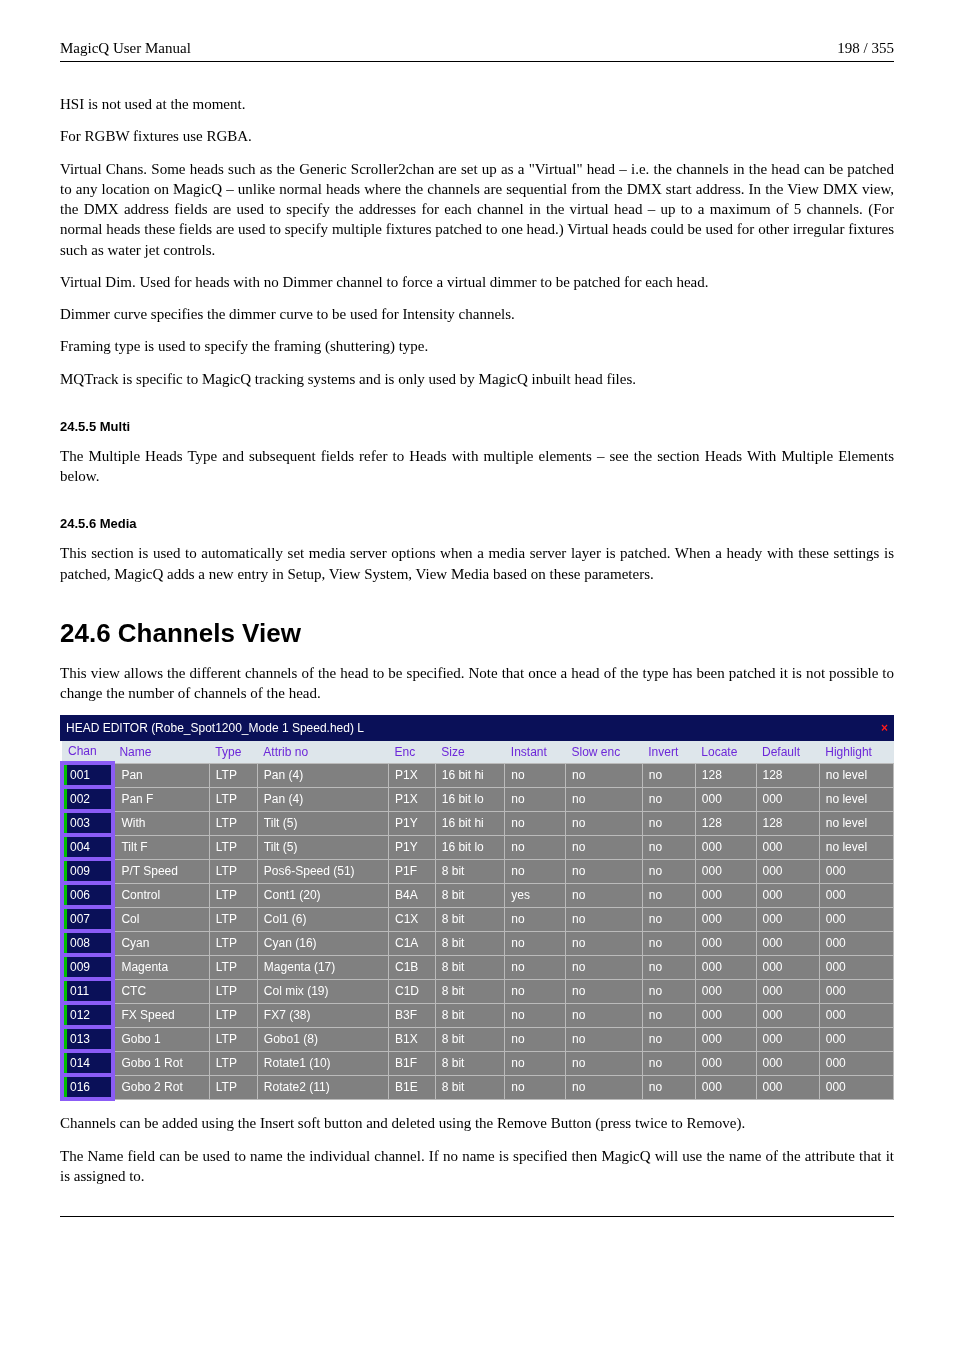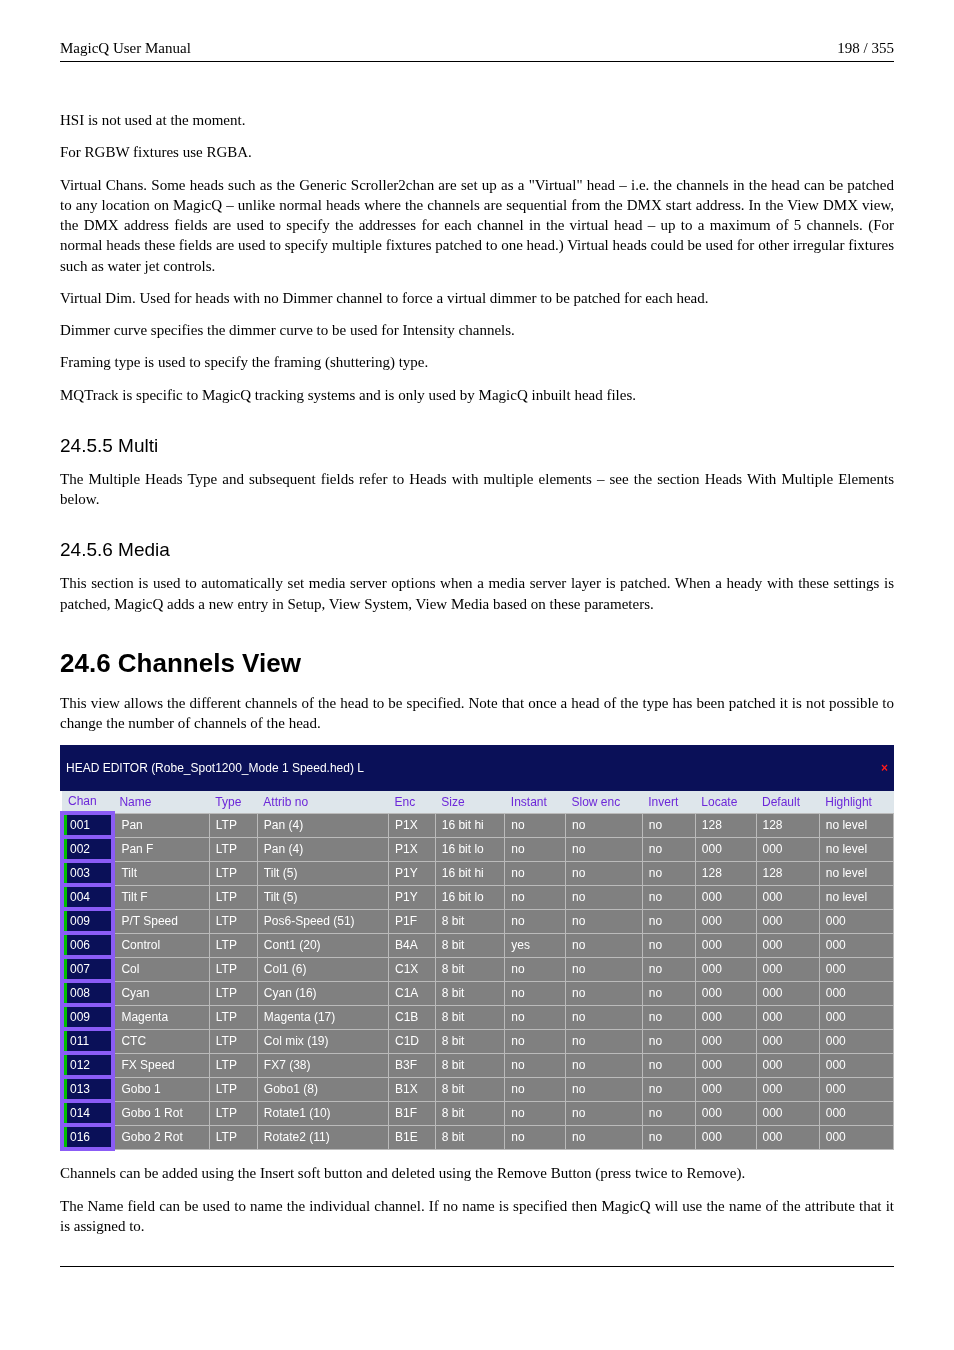--- a/index.html
+++ b/index.html
@@ -12,48 +12,48 @@
   }
   .page {
     padding: 40px 60px;
   }
   .header {
     display: flex;
     justify-content: space-between;
     font-size: 15px;
     padding-bottom: 4px;
     border-bottom: 1px solid #000;
-    margin-bottom: 48px;
+    margin-bottom: 32px;
   }
   .para {
     margin: 12px 0;
     line-height: 1.35;
     text-align: justify;
   }
   h3 {
     font-family: Arial, sans-serif;
-    font-weight: normal;
-    font-size: 19px;
+    font-weight: bold;
+    font-size: 13px;
     margin: 30px 0 10px 0;
   }
   h2 {
     font-family: Arial, sans-serif;
     font-weight: bold;
     font-size: 26px;
     margin: 34px 0 14px 0;
   }
   .tbl-wrap {
     margin-top: 10px;
   }
   .tbl-title {
     background: #0a1058;
     color: #fff;
     font-family: Verdana, sans-serif;
     font-size: 12px;
-    padding: 16px 6px;
+    padding: 6px 6px;
     display: flex;
     justify-content: space-between;
     align-items: center;
     gap: 24px;
   }
   .tbl-title .close {
     color: #ff1a1a;
     font-weight: bold;
     font-family: Arial, sans-serif;
   }
@@ -169,21 +169,21 @@
             <td>16 bit lo</td>
             <td>no</td>
             <td>no</td>
             <td>no</td>
             <td>000</td>
             <td>000</td>
             <td>no level</td>
           </tr>
           <tr>
             <td class="chan">003</td>
-            <td>Tilt</td>
+            <td>With</td>
             <td>LTP</td>
             <td>Tilt (5)</td>
             <td>P1Y</td>
             <td>16 bit hi</td>
             <td>no</td>
             <td>no</td>
             <td>no</td>
             <td>128</td>
             <td>128</td>
             <td>no level</td>

